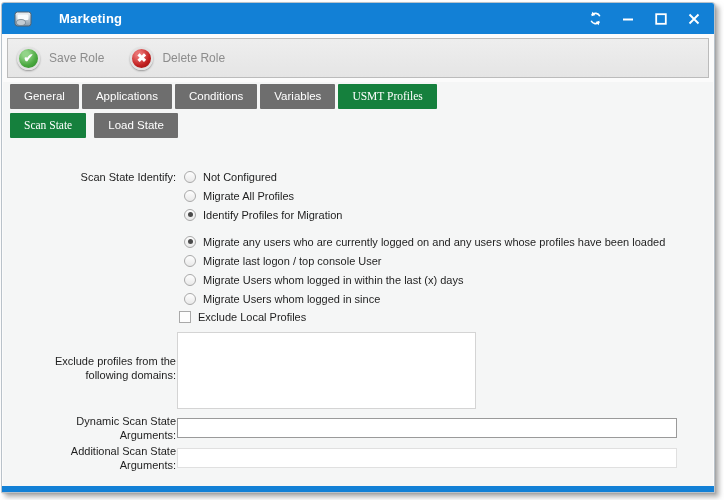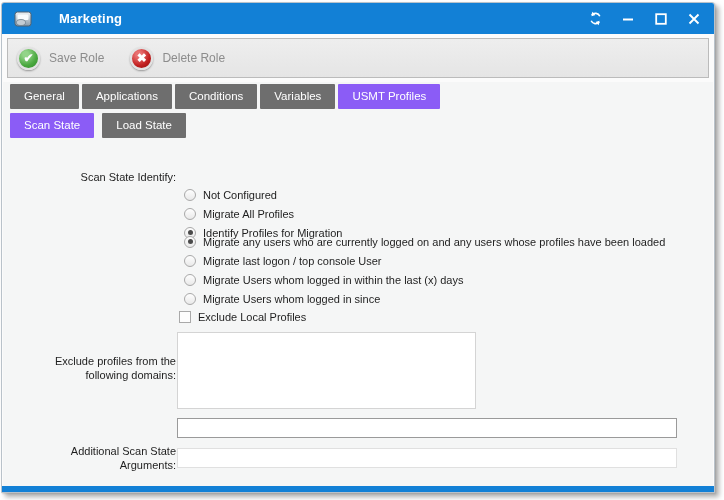--- a/index.html
+++ b/index.html
@@ -38,21 +38,21 @@
   
   .content-bg { position: absolute; left: 1px; right: 1px; top: 79px; bottom: 6px; background: #f5f6f6; }
   
   .tabs { position: absolute; left: 8px; display: flex; gap: 3px; border-radius: 9px; }
   .tabs.row1 { top: 81px; }
   .tabs.row2 { top: 110px; gap: 8px; }
   .tab {
     height: 25px; line-height: 25px; padding: 0 14px; font-size: 11.5px; color: #fff;
     background: #6e6e6e; border-radius: 1px; white-space: nowrap; cursor: default;
   }
-  .tab.on { background: #8b5cf6; }
+  .tab.on { background: #15803d; font-family: Liberation Serif, serif; }
   
   .flabel { position: absolute; font-size: 11px; color: #1e1e1e; text-align: right; line-height: 14px; }
   .opt-group { position: absolute; left: 182px; }
   .opt-row { display: flex; align-items: center; gap: 7px; height: 19px; font-size: 11px; color: #1e1e1e; }
   .radio {
     width: 12px; height: 12px; border-radius: 50%; border: 1px solid #a9a9a9;
     background: linear-gradient(#fefefe,#e9e9e9); position: relative; flex: 0 0 auto;
   }
   .radio.on::after {
     content: ""; position: absolute; left: 2.5px; top: 2.5px; width: 5px; height: 5px;
@@ -146,21 +146,21 @@
     <div class="tab on">USMT Profiles</div>
   </div>
 
   <div class="tabs row2">
     <div class="tab on">Scan State</div>
     <div class="tab">Load State</div>
   </div>
 
   <div class="flabel" style="left:0; width:174px; top:167px;">Scan State Identify:</div>
 
-  <div class="opt-group" style="top:164px;margin-top:18px;">
+  <div class="opt-group" style="top:164px;">
     <div class="opt-row">
       <span class="radio"></span>
       <span>Not Configured</span>
     </div>
     <div class="opt-row">
       <span class="radio"></span>
       <span>Migrate All Profiles</span>
     </div>
     <div class="opt-row">
       <span class="radio on"></span>
@@ -190,19 +190,20 @@
   <div class="opt-group" style="top:304px; left:177px;">
     <div class="opt-row">
       <span class="checkbox"></span>
       <span>Exclude Local Profiles</span>
     </div>
   </div>
 
   <div class="flabel" style="left:34px; width:140px; top:351px;">Exclude profiles from the following domains:</div>
   <textarea class="ta" style=""></textarea>
 
+  <div class="flabel" style="left:54px; width:120px; top:411px;">Dynamic Scan State Arguments:</div>
   <input class="tin dark" type="text" value="" style="">
 
   <div class="flabel" style="left:50px; width:124px; top:441px;">Additional Scan State Arguments:</div>
   <input class="tin light" type="text" value="" style="">
 
   <div class="footer-strip"></div>
 </div>
 
 </body></html>

